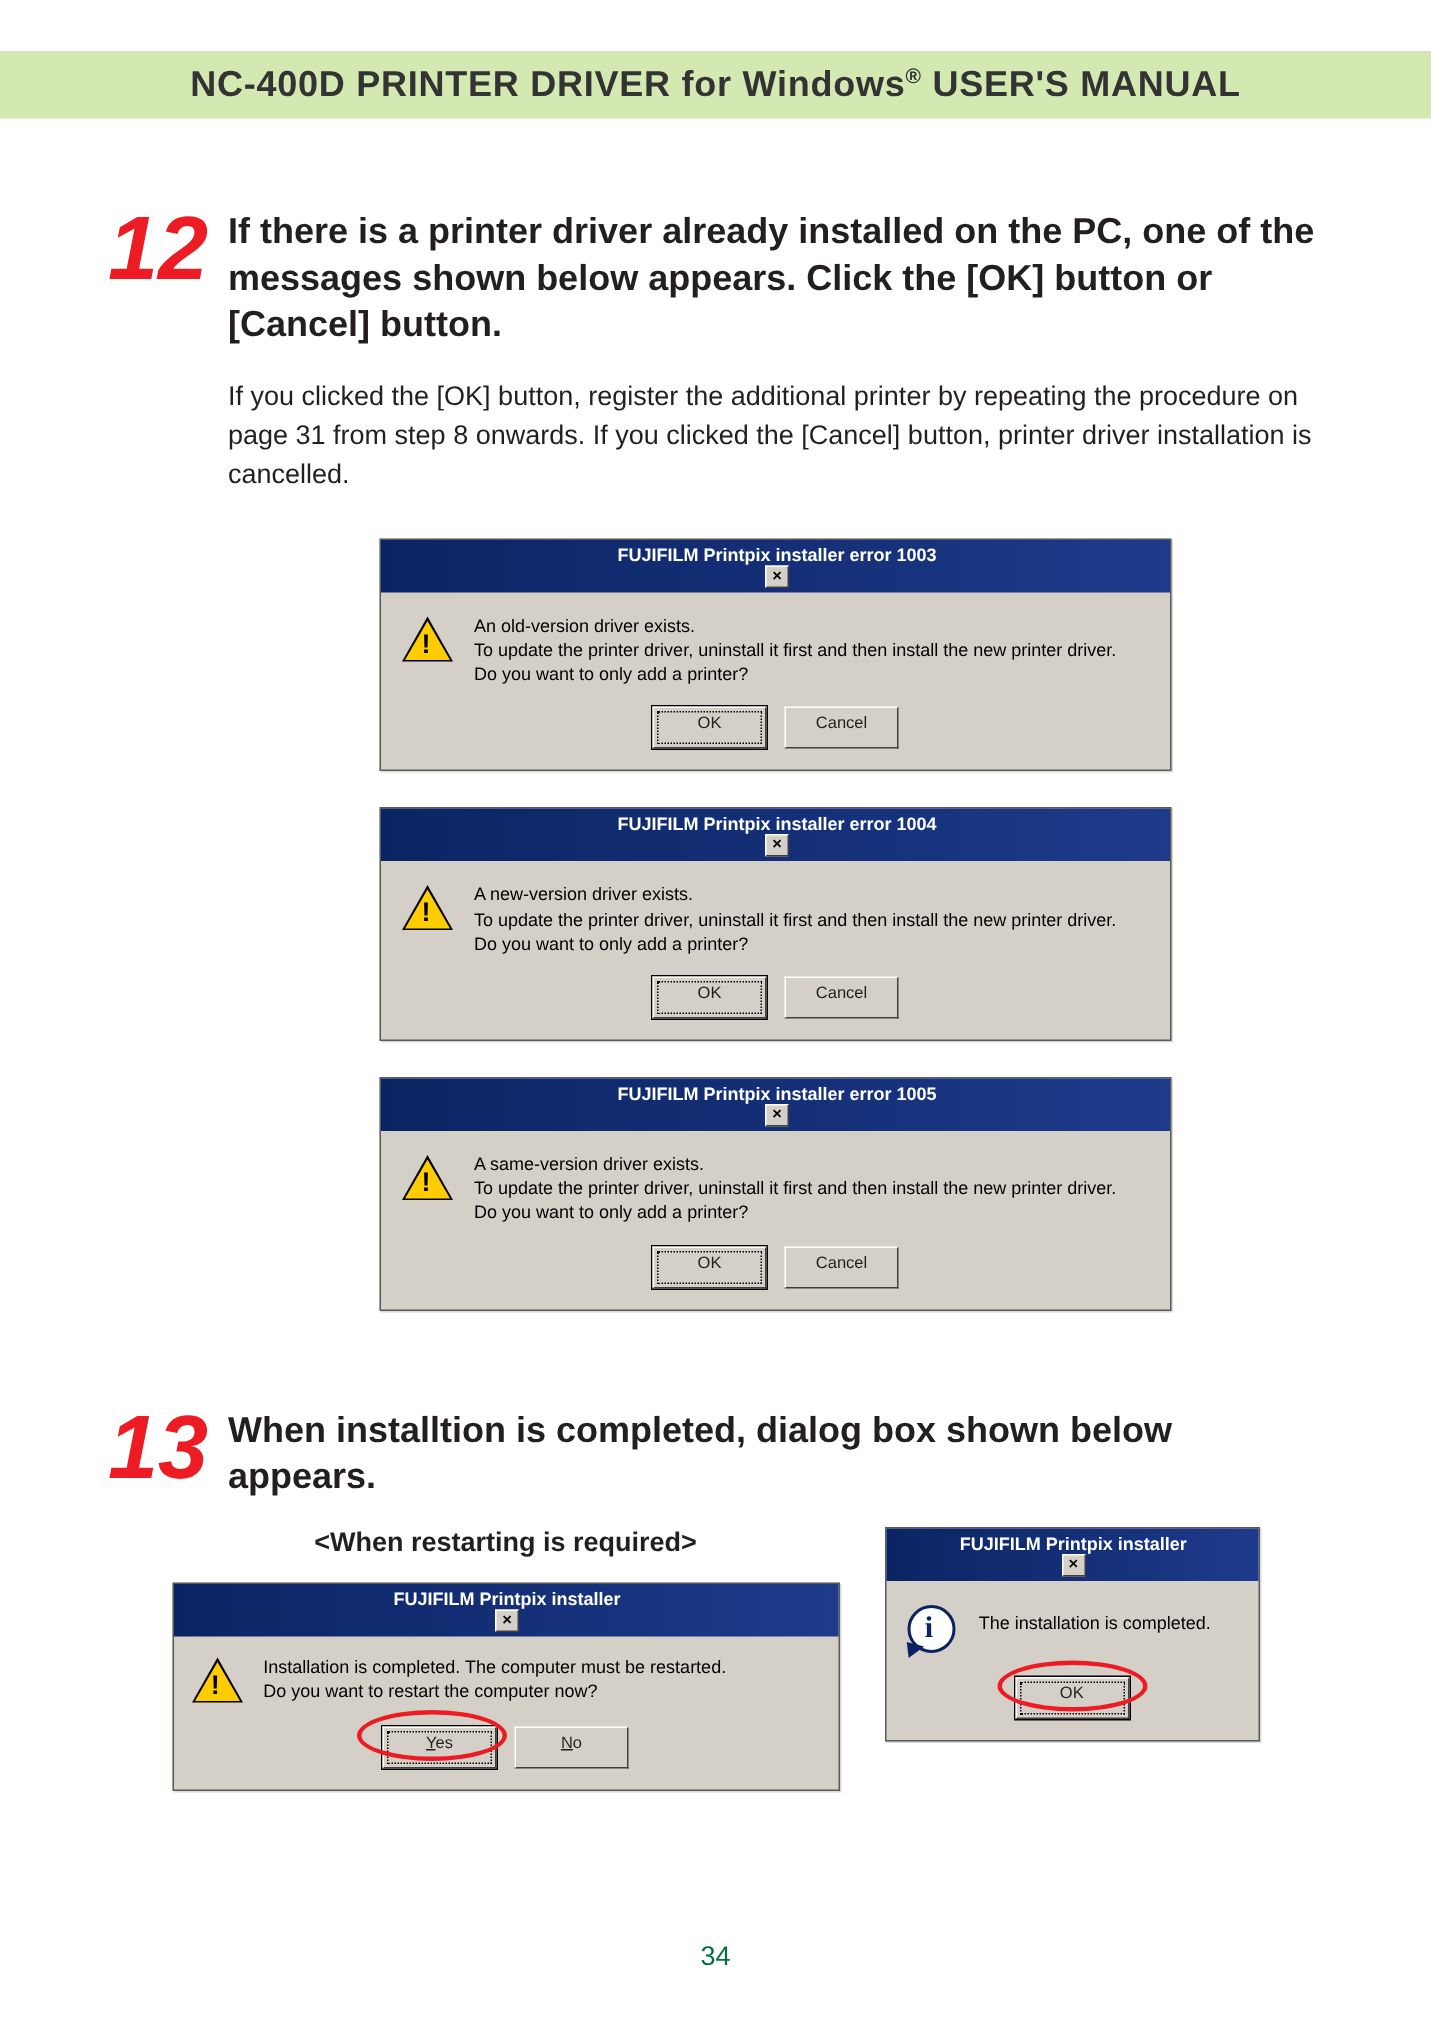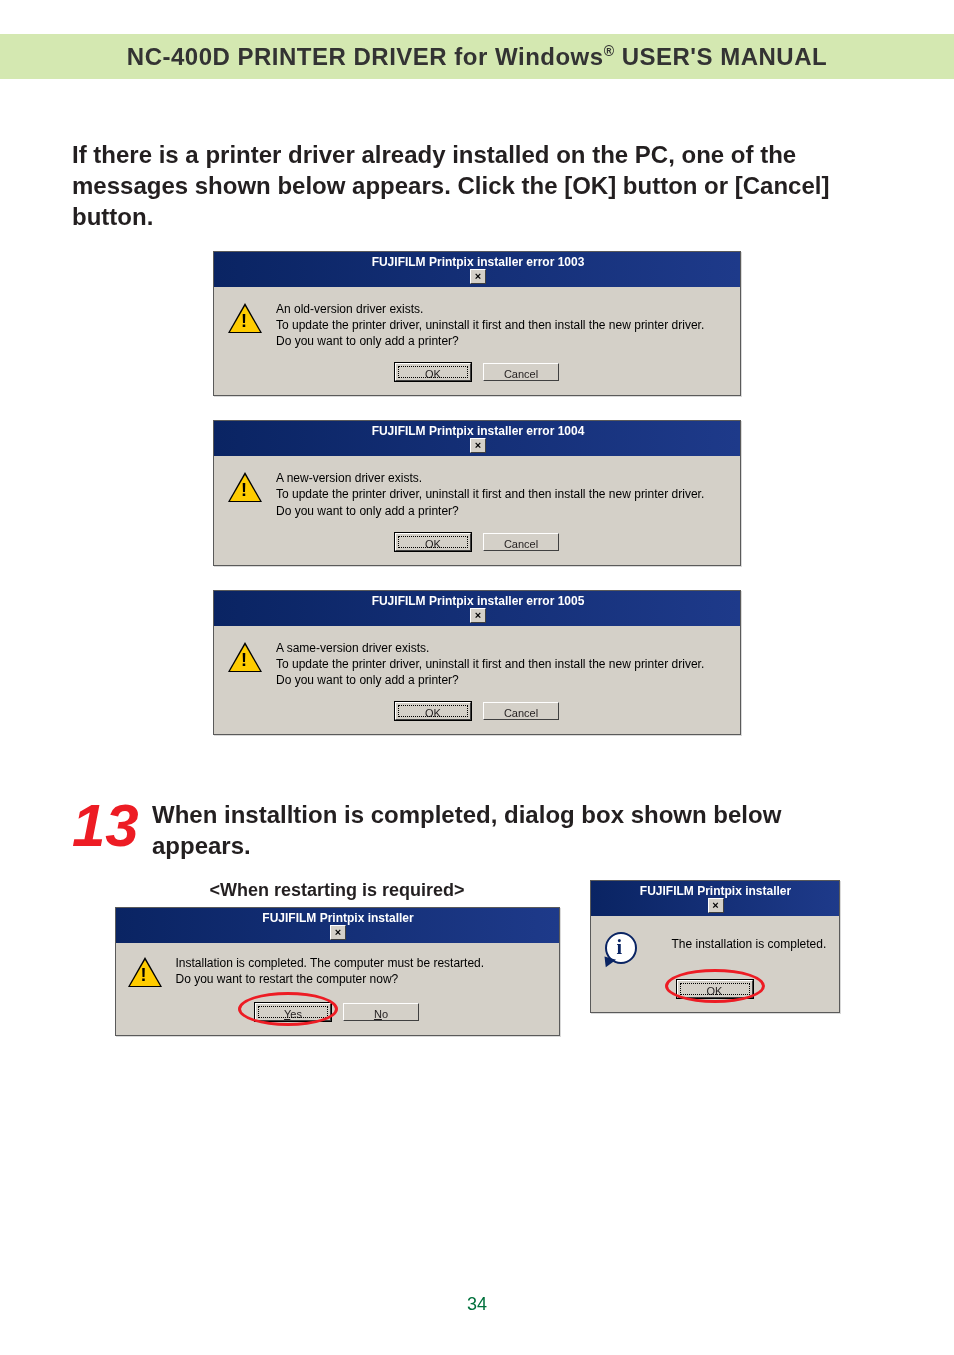--- a/index.html
+++ b/index.html
@@ -167,21 +167,21 @@
     color: #000;
   }
   .dlg-buttons {
     display: flex;
     justify-content: center;
     gap: 12px;
     padding: 6px 0 14px 0;
   }
   .win-btn {
     min-width: 76px;
-    height: 18px;
+    height: 28px;
     background: #d4d0c8;
     border: 1px solid #fff;
     border-right-color: #404040;
     border-bottom-color: #404040;
     font-family: Tahoma, Arial, sans-serif;
     font-size: 11px;
     padding: 0 10px;
     text-align: center;
     line-height: 21px;
   }
@@ -189,21 +189,21 @@
     outline: 1px dotted #000;
     outline-offset: -4px;
     box-shadow: 0 0 0 1px #000;
   }
   .win-btn u { text-decoration: underline; }
   .subheader {
     font-family: Arial, sans-serif;
     font-weight: bold;
     font-size: 18px;
     text-align: left;
-    margin-bottom: 6px;
+    margin-bottom: 16px;
   }
   .two-col {
     display: flex;
     gap: 30px;
     justify-content: center;
     margin-left: -80px;
     align-items: flex-start;
   }
   .col { display: flex; flex-direction: column; align-items: center; }
   .circle {
@@ -226,22 +226,24 @@
 
 <div class="header-bar">
   <div class="title">
     <span>NC-400D PRINTER DRIVER for Windows</span><sup>®</sup><span> USER'S MANUAL</span>
   </div>
 </div>
 
 <div class="content">
 
   <div class="step">
+    <div class="step-num">12</div>
     <div class="step-body">
       <div class="step-heading">If there is a printer driver already installed on the PC, one of the messages shown below appears. Click the [OK] button or [Cancel] button.</div>
+      <div class="step-text">If you clicked the [OK] button, register the additional printer by repeating the procedure on page 31 from step 8 onwards. If you clicked the [Cancel] button, printer driver installation is cancelled.</div>
 
       <div class="dialog large">
         <div class="dlg-titlebar">
           <span>FUJIFILM Printpix installer error 1003</span>
           <div class="dlg-close">×</div>
         </div>
         <div class="dlg-body">
           <div class="dlg-icon">
               <div class="warn-icon"></div>
             </div>
@@ -335,21 +337,21 @@
         <div class="col">
           <div class="dialog small" style="position:relative;">
             <div class="dlg-titlebar">
               <span>FUJIFILM Printpix installer</span>
               <div class="dlg-close">×</div>
             </div>
             <div class="dlg-body" style="padding:14px 12px 8px 14px;">
               <div class="dlg-icon">
                   <div class="info-icon"></div>
                 </div>
-              <div class="dlg-msg" style="padding-top:6px;margin-left:19px;">The installation is completed.</div>
+              <div class="dlg-msg" style="padding-top:6px;">The installation is completed.</div>
             </div>
             <div class="dlg-buttons" style="position:relative;">
               <div class="win-btn default">OK</div>
               <div class="circle" style="width:100px;height:34px;left:74px;top:-5px;"></div>
             </div>
           </div>
         </div>
       </div>
 
     </div>

